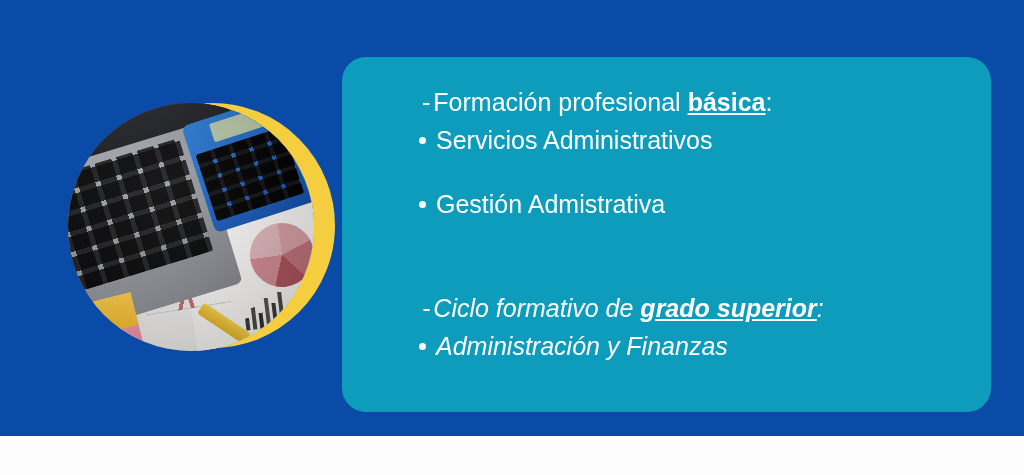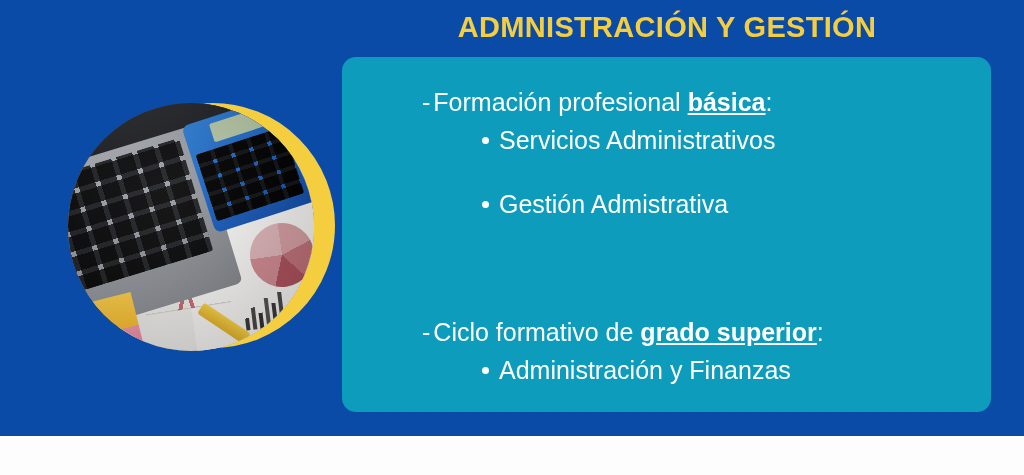--- a/index.html
+++ b/index.html
@@ -60,60 +60,59 @@
   }
 
   
   .panel {
     position: absolute;
     left: 342px;
     top: 57px;
     width: 649px;
     height: 355px;
     background: #0D9CBC;
-    border-radius: 14px;
+    border-radius: 24px;
   }
 
   .panel-inner {
     position: absolute;
     left: 0;
     top: 0;
     width: 649px;
     height: 355px;
     padding: 0;
     box-sizing: border-box;
   }
 
   .group {
     position: absolute;
     left: 0;
     width: 649px;
   }
   .group.g1 { top: 26px; }
   .group.g2 { top: 128px; }
-  .group.g3 { top: 256px; }
+  .group.g3 { top: 232px; font-style: italic; }
 
   .line {
     color: #ffffff;
     font-family: "Liberation Sans", sans-serif;
     font-weight: 400;
     white-space: nowrap;
   }
 
   .line.head {
     font-size: 25px;
     line-height: 38px;
     padding-left: 80px;
   }
 
   .line.item {
     font-size: 25px;
     line-height: 38px;
-    padding-left: 105px;
-    margin-left: 35px;
+    padding-left: 77px;
   }
 
   .strong {
     font-weight: 700;
     text-decoration: underline;
     text-underline-offset: 2px;
   }
 
   .dot {
     display: inline-block;
@@ -349,21 +348,20 @@
     pointer-events: none;
   }
 </style>
 </head>
 <body>
 
 <div class="slide">
 
   <div class="blue-bg"></div>
 
-  <div class="heading">ADMNISTRACIÓN Y GESTIÓN</div>
 
   <div class="photo-wrap">
     <div class="ring"></div>
     <div class="photo">
       <div class="ph-desk"></div>
       <div class="ph-paper"></div>
       <div class="ph-paper2"></div>
       <div class="ph-barchart"></div>
       <div class="ph-pie"></div>
       <div class="ph-line"></div>

